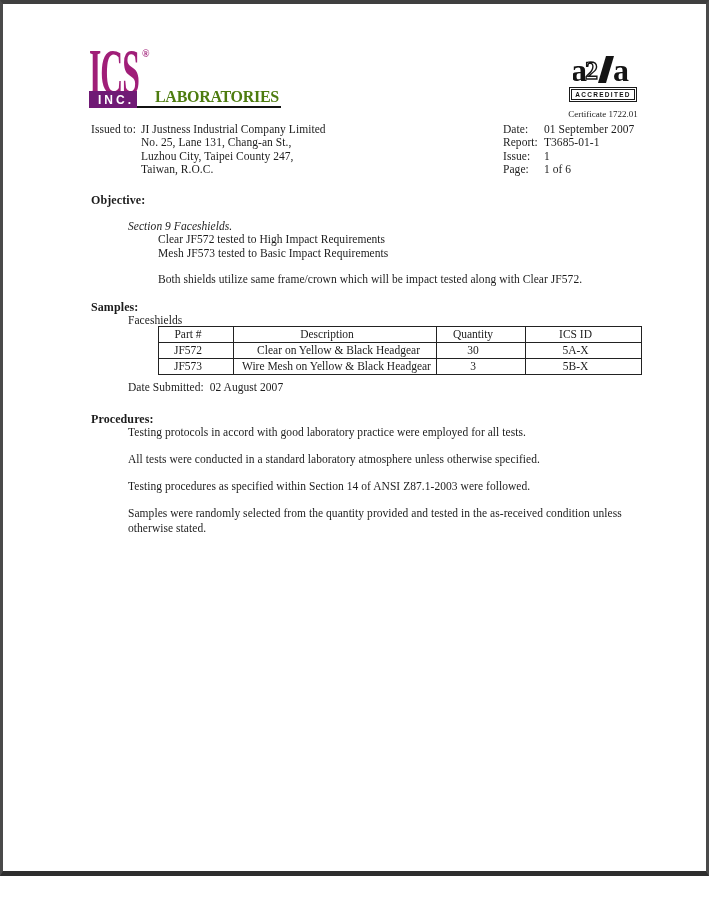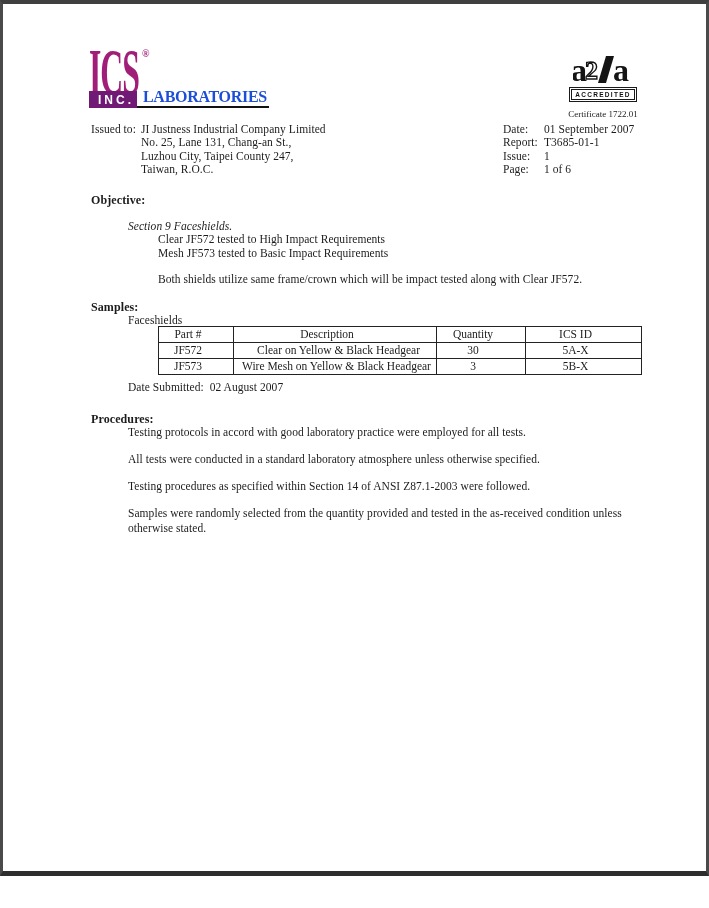--- a/index.html
+++ b/index.html
@@ -43,22 +43,22 @@
     background: #701a75; color: #ffffff;
     font-family: "Liberation Sans", sans-serif;
     font-weight: bold; font-size: 12px; letter-spacing: 3px;
     padding: 3px 3px 2px 9px;
     line-height: 12px;
   }
   .labs-label {
     font-weight: bold; font-size: 16px; line-height: 14px;
     letter-spacing: -0.3px;
     border-bottom: 2px solid #111;
-    padding: 0 2px 2px 6px;
-    color: #1d4ed8;
+    padding: 0 2px 2px 18px;
+    color: #4d7c0f;
   }
 
   
   .a2la { position: absolute; left: 564px; top: 52px; width: 72px; text-align: center; }
   .a2la-glyph { display: block; margin: 0 auto; }
   .accredited-badge {
     display: inline-block;
     border: 1px solid #1a1a1a;
     padding: 1px;
     margin-top: 1px;

